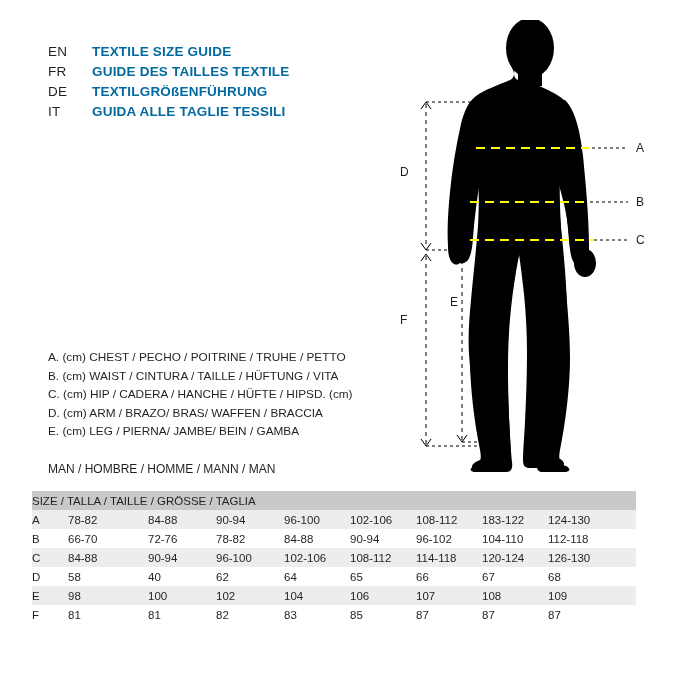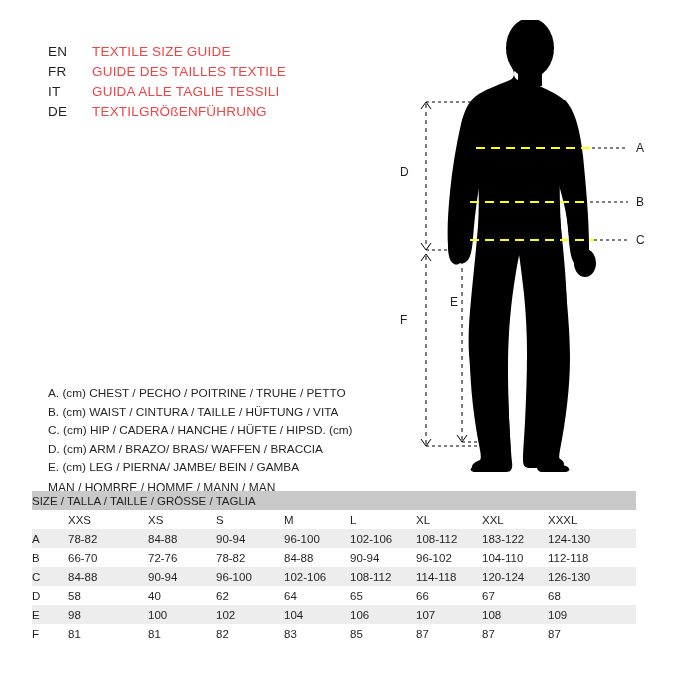--- a/index.html
+++ b/index.html
@@ -34,44 +34,43 @@
     height: 20px;
     font-size: 13.5px;
     letter-spacing: 0.2px;
   }
   .lang-code {
     width: 44px;
     flex: 0 0 44px;
     color: #231f20;
   }
   .lang-text {
-    color: #ef4444;
+    color: #0369a1;
+    font-weight: bold;
   }
 
   
   .legend-block {
     position: absolute;
     left: 48px;
     top: 348px;
     width: 420px;
-    margin-top: 36px;
   }
   .legend-row {
     font-size: 11.8px;
     line-height: 18.6px;
     color: #231f20;
     white-space: nowrap;
   }
   .legend-gender {
     position: absolute;
     left: 48px;
     top: 462px;
     font-size: 12px;
     color: #231f20;
-    margin-top: 19px;
   }
 
   
   .figure-area {
     position: absolute;
     left: 380px;
     top: 20px;
     width: 300px;
     height: 460px;
   }
@@ -137,26 +136,26 @@
   <div class="lang-block">
     <div class="lang-row">
       <span class="lang-code">EN</span>
       <span class="lang-text">TEXTILE SIZE GUIDE</span>
     </div>
     <div class="lang-row">
       <span class="lang-code">FR</span>
       <span class="lang-text">GUIDE DES TAILLES TEXTILE</span>
     </div>
     <div class="lang-row">
+      <span class="lang-code">DE</span>
+      <span class="lang-text">TEXTILGRÖßENFÜHRUNG</span>
+    </div>
+    <div class="lang-row">
       <span class="lang-code">IT</span>
       <span class="lang-text">GUIDA ALLE TAGLIE TESSILI</span>
-    </div>
-    <div class="lang-row">
-      <span class="lang-code">DE</span>
-      <span class="lang-text">TEXTILGRÖßENFÜHRUNG</span>
     </div>
   </div>
 
   <div class="figure-area">
     <svg width="300" height="460" viewBox="0 0 300 460" xmlns="http://www.w3.org/2000/svg">
 
       <g>
         <path fill="#000000" d="
           M150,6
           C139,6 131,14 130,26
@@ -282,31 +281,20 @@
     <div class="legend-row">E. (cm) LEG / PIERNA/ JAMBE/ BEIN / GAMBA</div>
   </div>
   <div class="legend-gender">MAN / HOMBRE / HOMME / MANN / MAN</div>
 
   <div class="table-wrap">
     <table class="size-table">
       <tbody>
         <tr class="hdr-row">
           <td colspan="9">SIZE / TALLA / TAILLE / GRÖSSE / TAGLIA</td>
         </tr>
-        <tr class="colhdr-row">
-          <td class="c0"></td>
-          <td class="c1">XXS</td>
-          <td class="c2">XS</td>
-          <td class="c3">S</td>
-          <td class="c4">M</td>
-          <td class="c5">L</td>
-          <td class="c6">XL</td>
-          <td class="c7">XXL</td>
-          <td class="c8">XXXL</td>
-        </tr>
 
         <tr class="row-even">
           <td class="rowlabel c0">A</td>
           <td class="cell c1">78-82</td>
           <td class="cell c2">84-88</td>
           <td class="cell c3">90-94</td>
           <td class="cell c4">96-100</td>
           <td class="cell c5">102-106</td>
           <td class="cell c6">108-112</td>
           <td class="cell c7">183-122</td>

